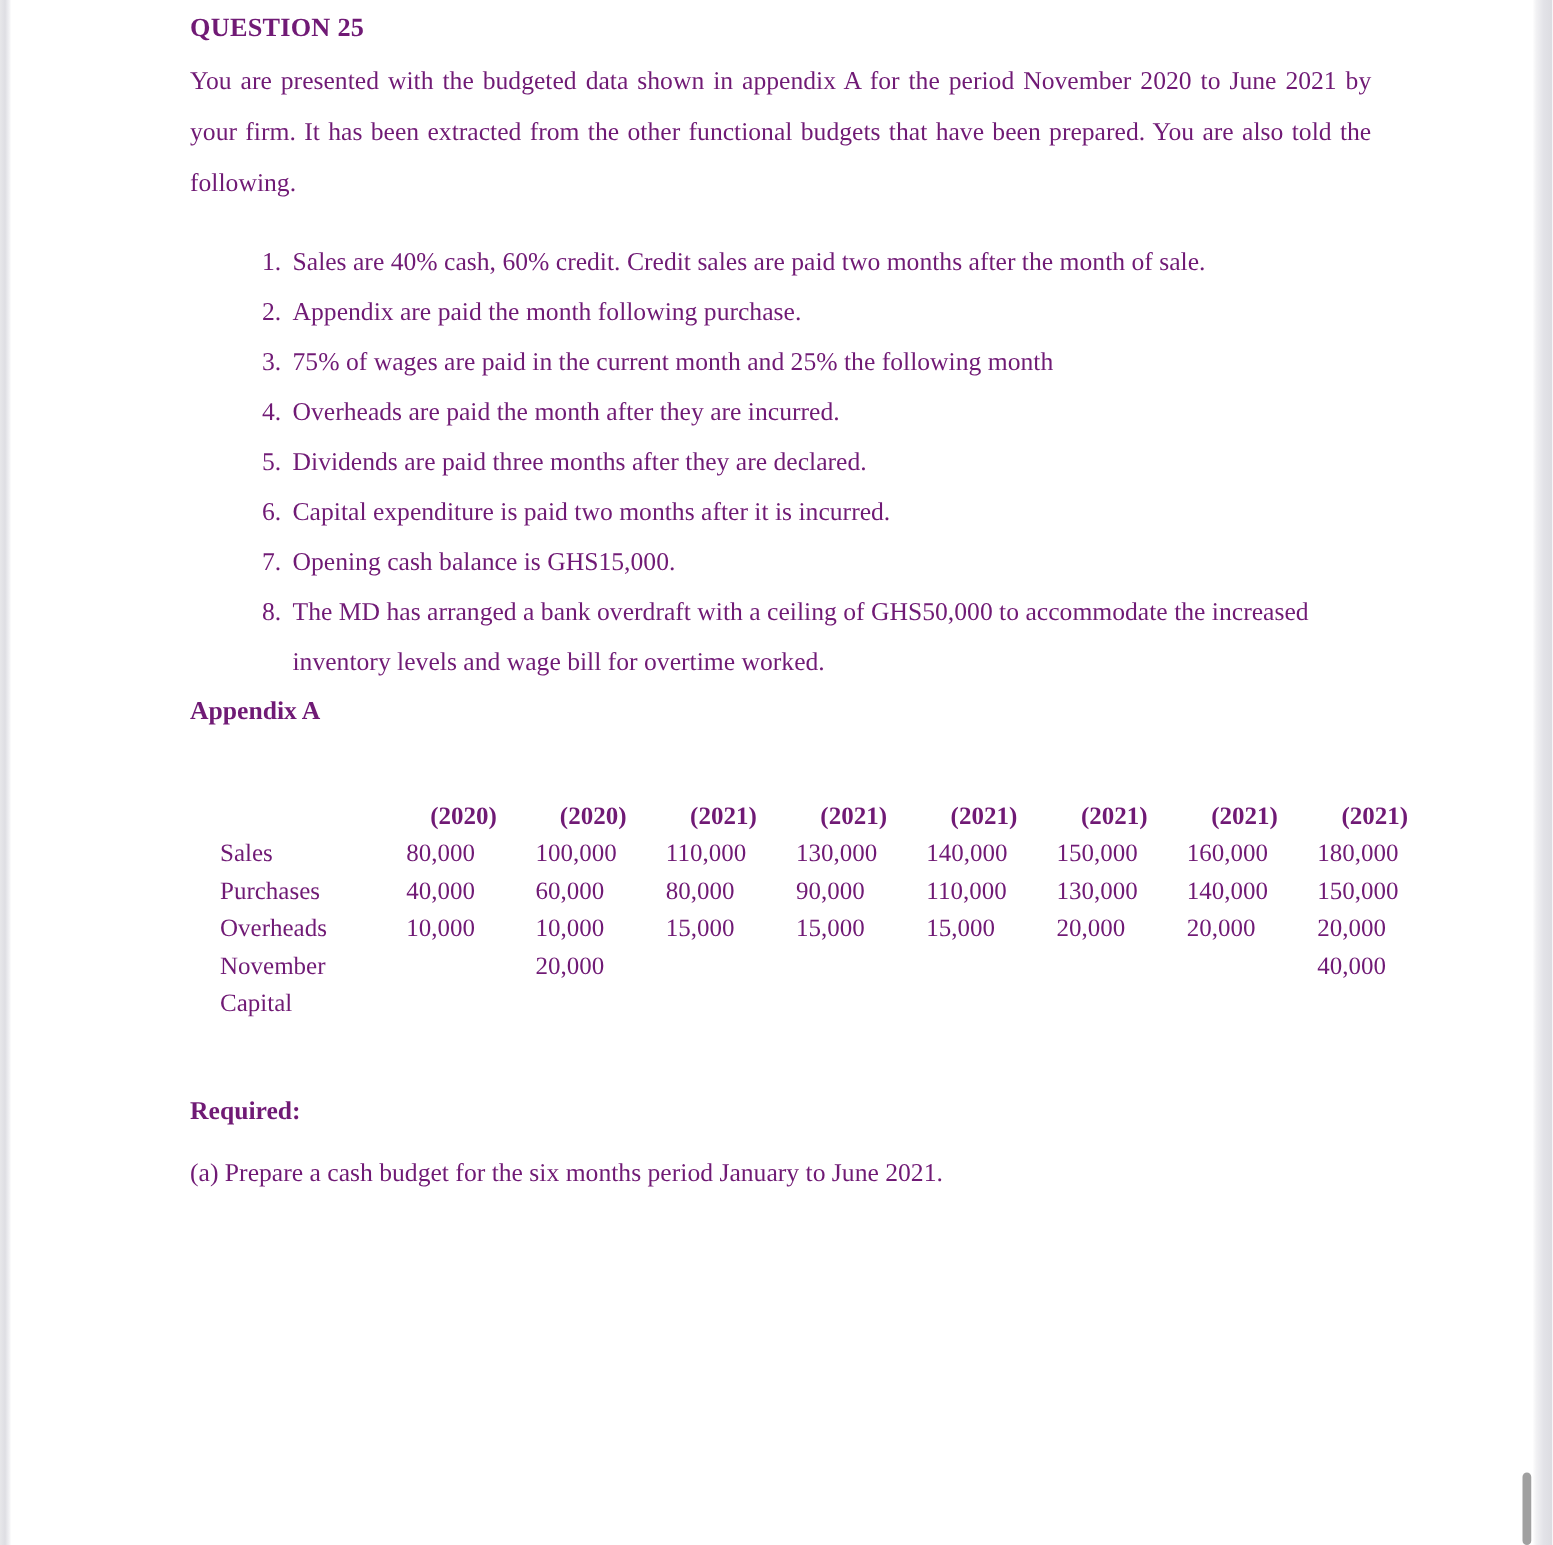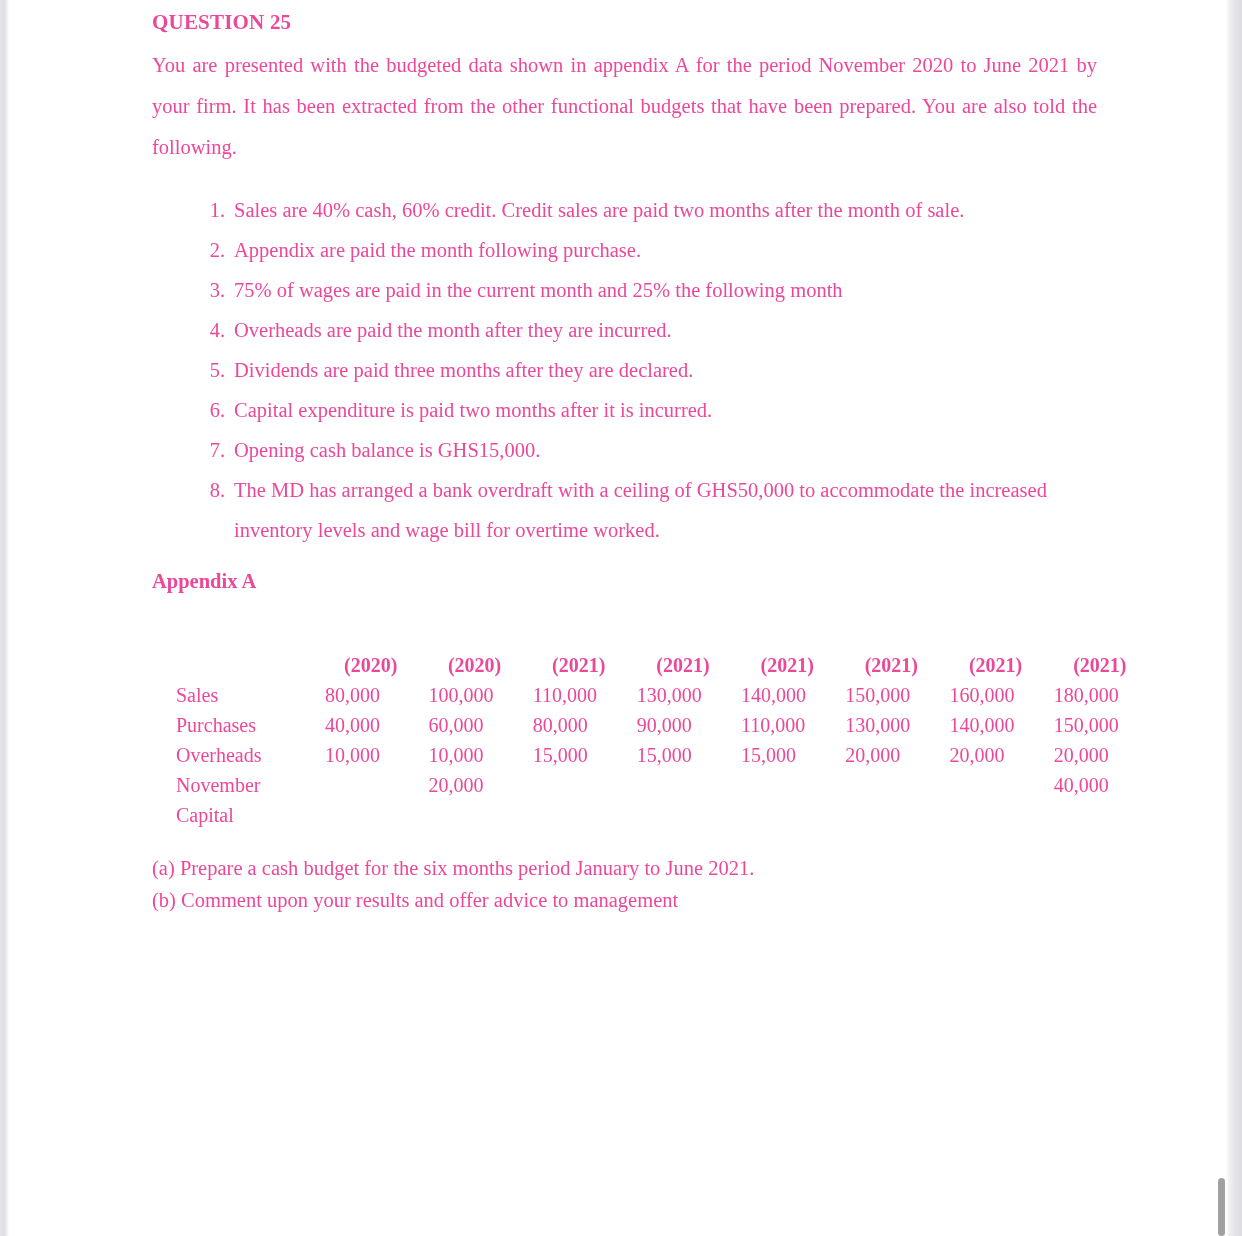--- a/index.html
+++ b/index.html
@@ -30,21 +30,21 @@
   }
   .scrollbar-thumb {
     position: absolute; right: 9px; top: 1178px; width: 7px; height: 58px;
     background: #a0a0a0; border-radius: 4px;
   }
 
   .page {
     position: absolute; left: 9px; top: 0;
     width: 1217px; height: 1236px;
     background: #ffffff;
-    color: #ec4899;
+    color: #701a75;
   }
 
   .content {
     position: absolute;
     left: 143px;
     top: 0;
     width: 1000px;
   }
 
   h1.qtitle {
@@ -84,21 +84,21 @@
     position: absolute;
     left: 47px;
     width: 26px;
     text-align: right;
     font-size: 20.5px;
   }
 
   h2.appendix {
     font-size: 20.5px;
     font-weight: bold;
-    margin: 20px 0 0 0;
+    margin: 8px 0 0 0;
   }
 
   
   table.budget {
     margin-top: 57px;
     margin-left: 24px;
     border-collapse: collapse;
     font-size: 20px;
   }
   table.budget th, table.budget td {
@@ -235,22 +235,22 @@
             <td class="num"></td>
             <td class="num"></td>
             <td class="num"></td>
             <td class="num"></td>
             <td class="num"></td>
             <td class="num"></td>
           </tr>
         </tbody>
       </table>
 
+      <h2 class="required">Required:</h2>
       <p class="req-line">(a) Prepare a cash budget for the six months period January to June 2021.</p>
-      <p class="req-line">(b) Comment upon your results and offer advice to management</p>
 
     </div>
   </div>
 
   <div class="gutter-right"></div>
   <div class="scrollbar-track">
     <div class="scrollbar-thumb"></div>
   </div>
 
 </div>

